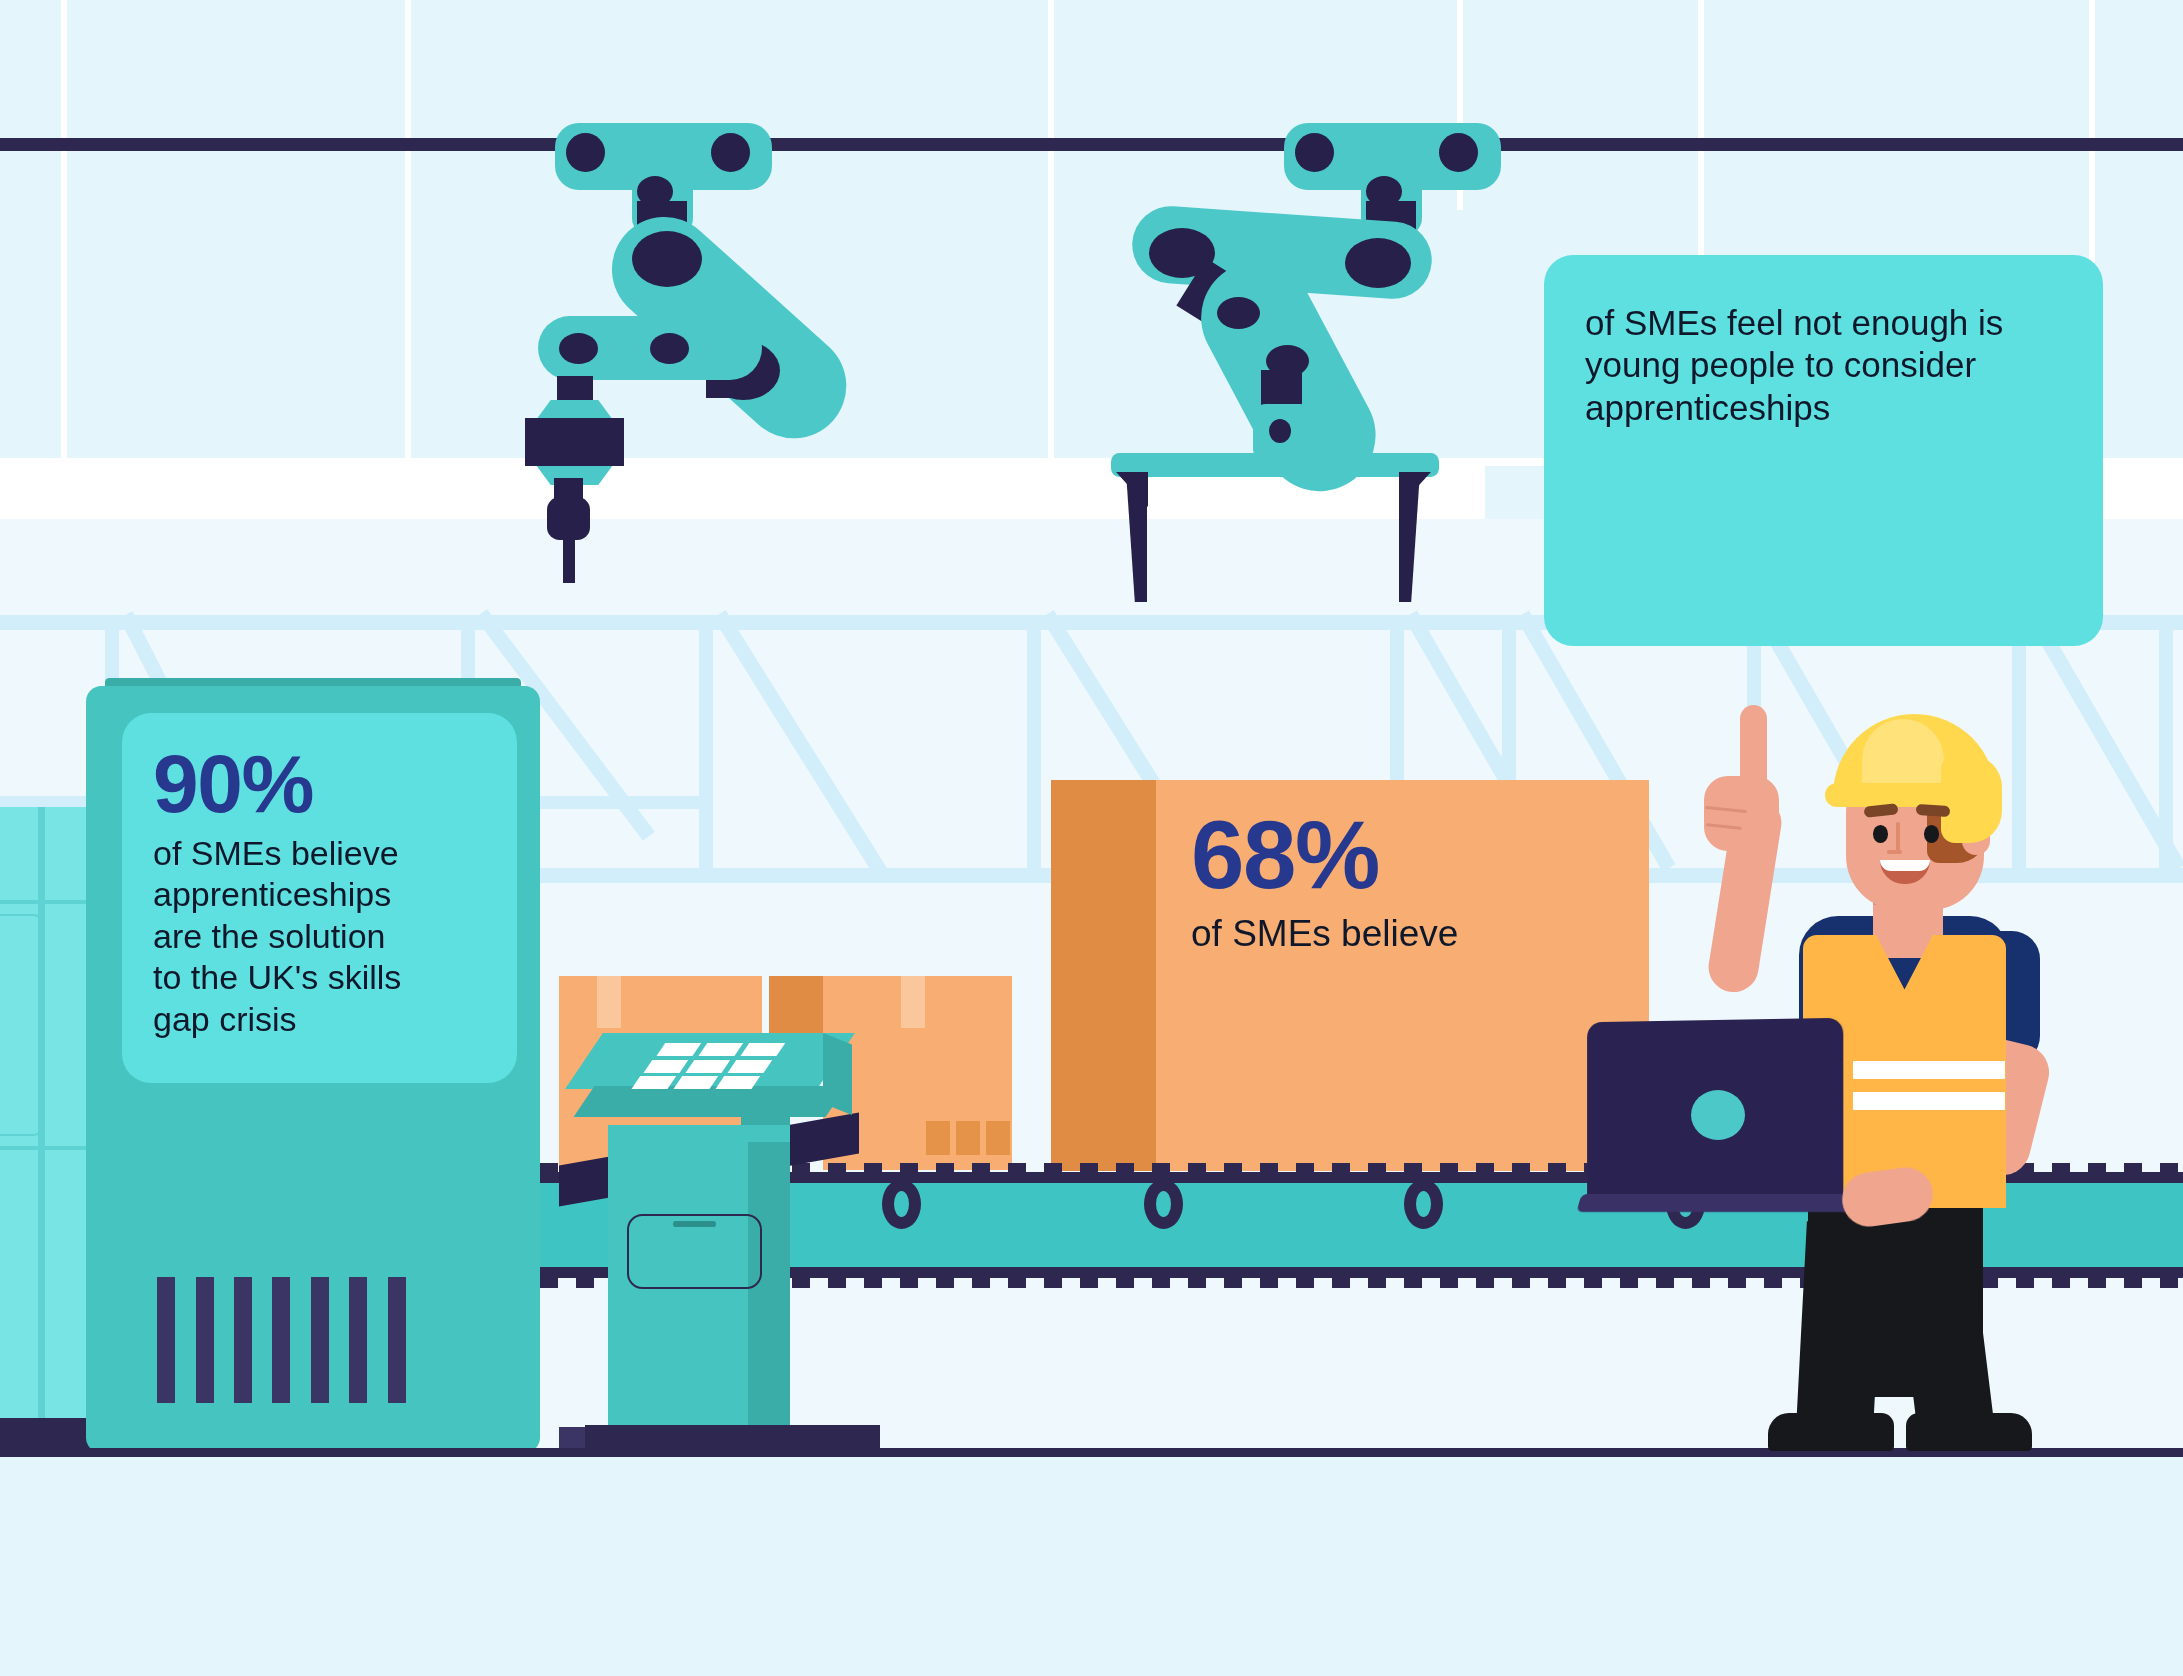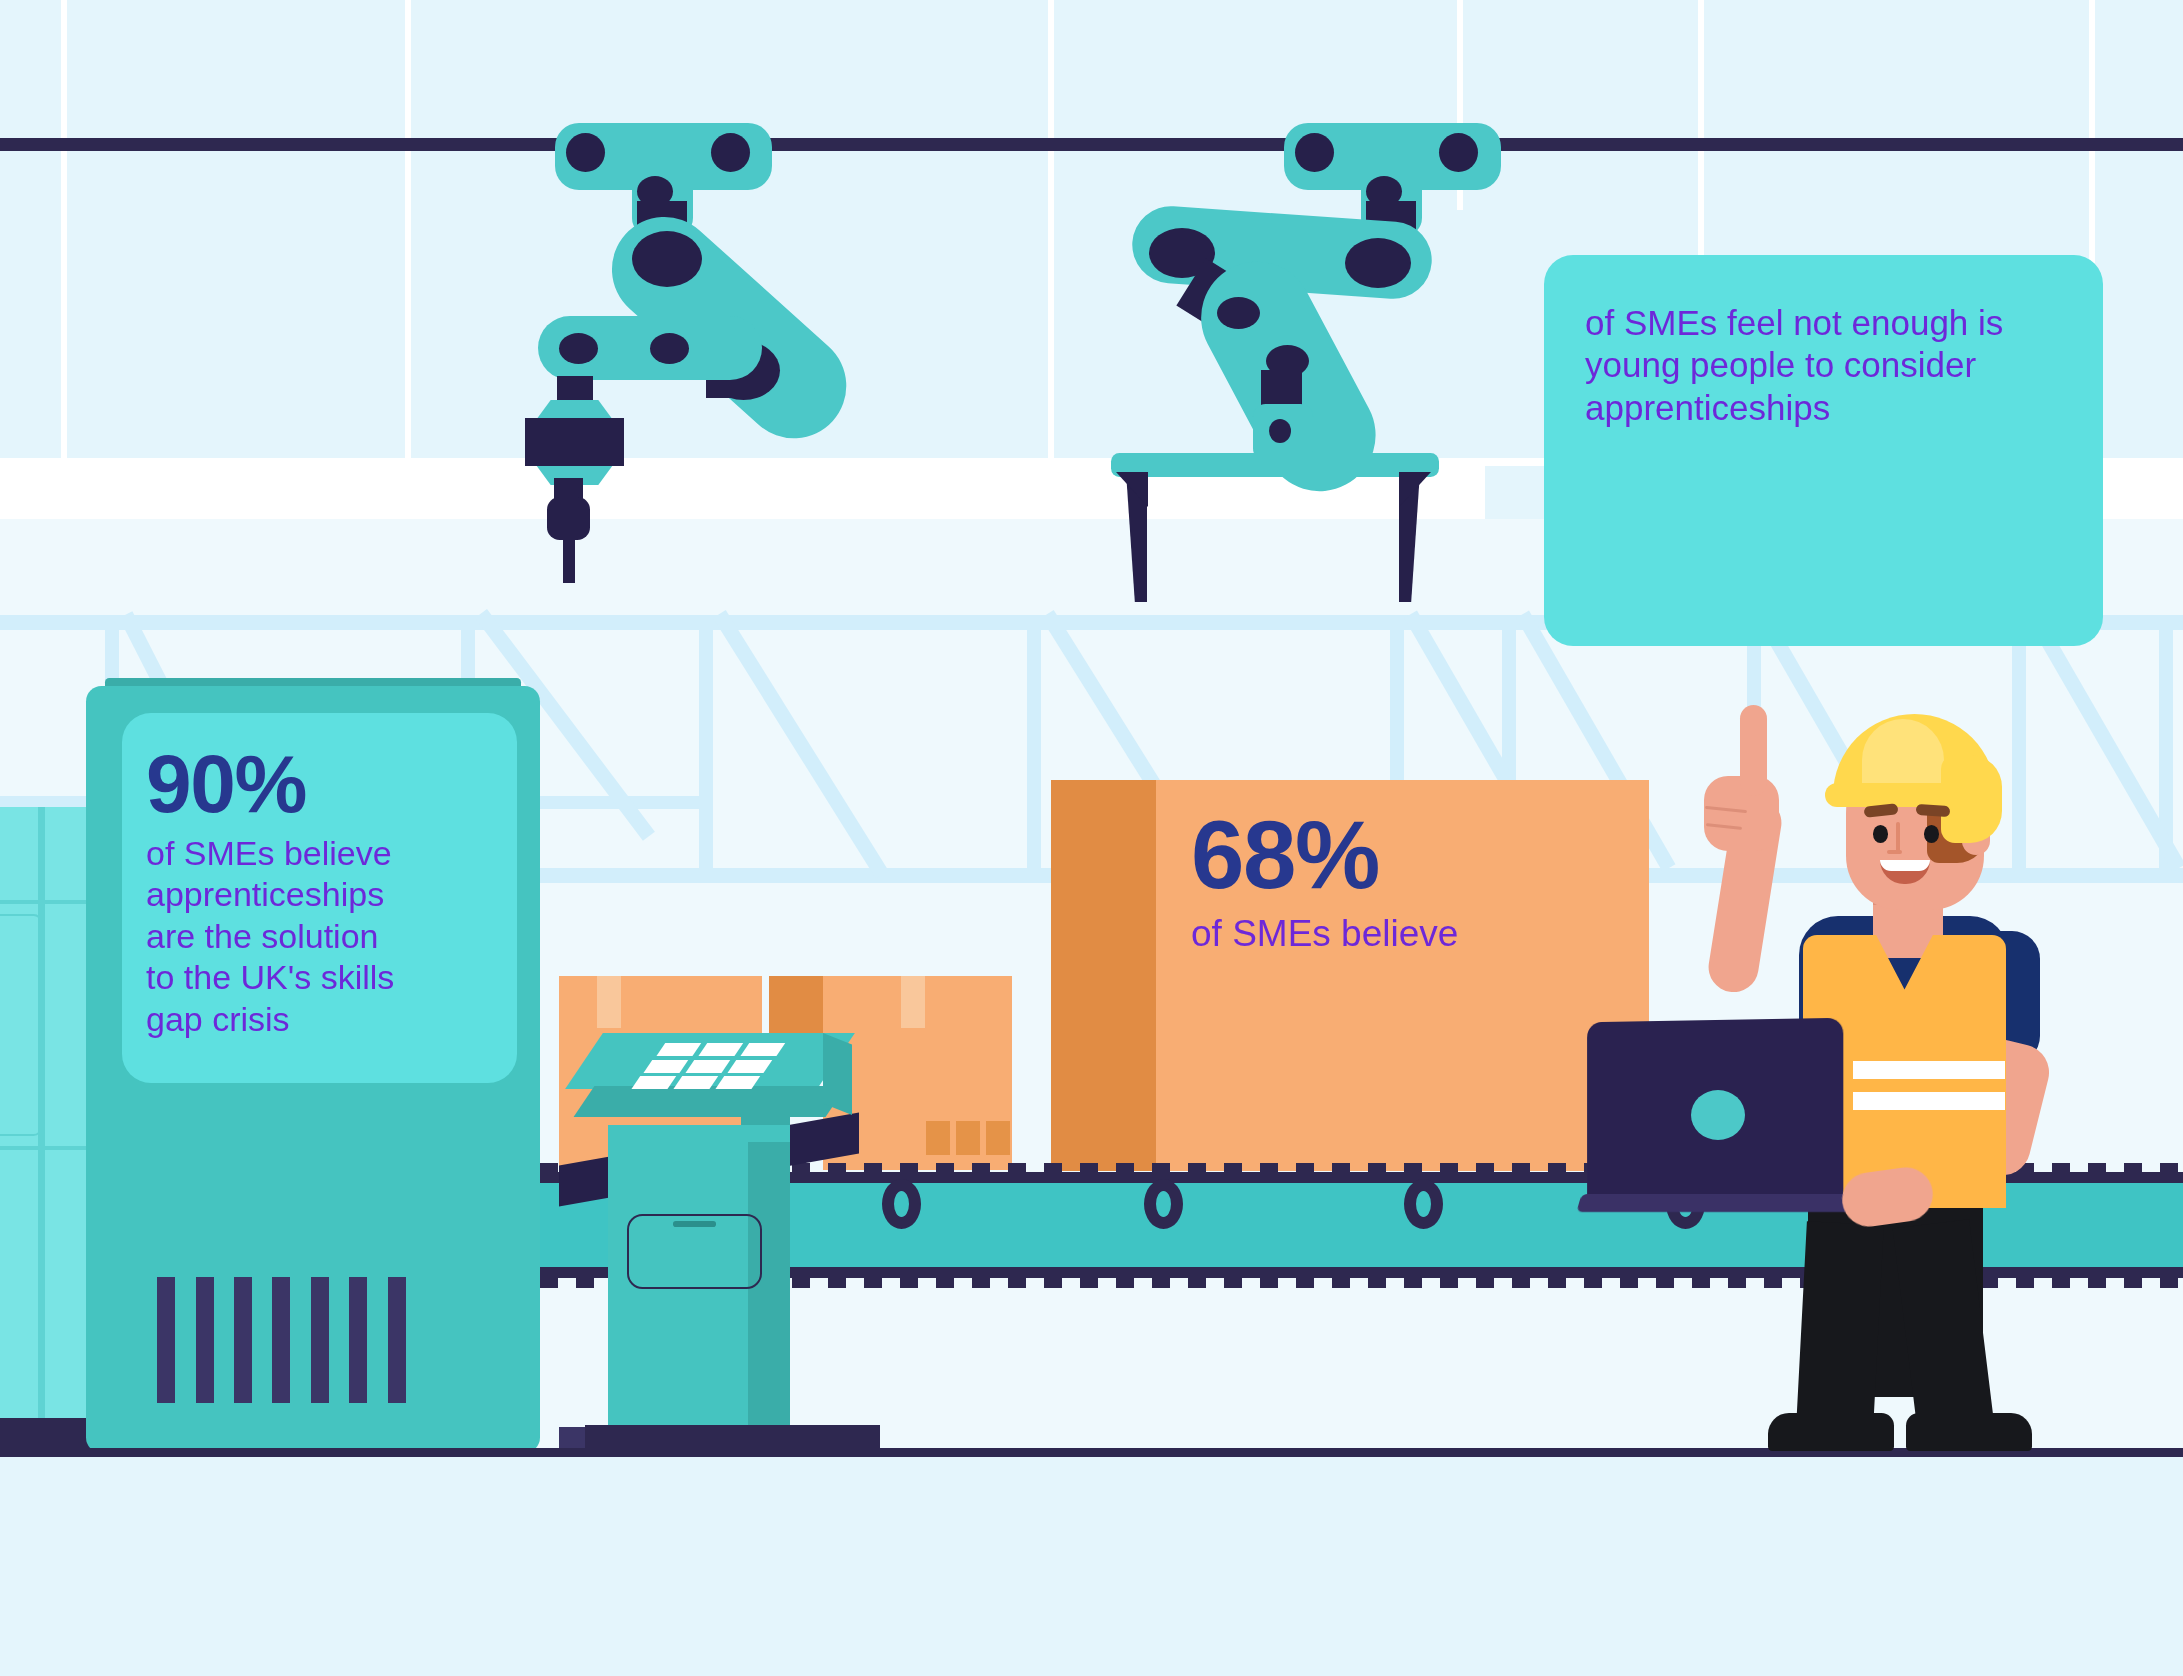--- a/index.html
+++ b/index.html
@@ -108,21 +108,21 @@
   .stat-card { border-radius:29px; }
   .card-teal { background:#5ee0e0; }
   .card-box  { background:#f8ad73; }
   .stat-num {
     color:#27388f;
     font-weight:bold;
     line-height:0.95;
     letter-spacing:-1.4px;
   }
   .stat-body {
-    color:#6d28d9;
+    color:#0f172a;
     line-height:1.22;
     font-weight:400;
   }
 
   
   .skin  { background:#f0a58e; }
   .skin2 { background:#e0907a; }
   .helmet{ background:#ffd84d; }
   .helmet-lt{ background:#ffe27a; }
   .hair  { background:#a4552a; }
@@ -297,21 +297,21 @@
   <div class="abs cabinet-line" style="left:-7px; top:900px; width:161px; height:4.2px;"></div>
   <div class="abs cabinet-line" style="left:-7px; top:1146px; width:161px; height:4.2px;"></div>
   <div class="abs cabinet-panel" style="left:-14px; top:914px; width:56px; height:222px;"></div>
   <div class="abs cabinet-line" style="left:38px; top:807px; width:7px; height:629px;"></div>
   <div class="abs cabinet-base" style="left:-7px; top:1418px; width:164px; height:39px;"></div>
 
   <div class="abs machine-left-top" style="left:105px; top:678px; width:416px; height:15.4px;"></div>
   <div class="abs machine-left" style="left:86px; top:686px; width:454px; height:767px;"></div>
 
   <div class="abs stat-card card-teal" style="left:122px; top:713px; width:395px; height:370px;">
-    <div style="padding:32px 31px 0 24px;">
+    <div style="padding:32px 31px 0 31px;">
       <div class="stat-num" style="font-size:82px;">90%</div>
       <div class="stat-body" style="font-size:34px; margin-top:9.8px;">
         <div>of SMEs believe</div>
         <div>apprenticeships</div>
         <div>are the solution</div>
         <div>to the UK's skills</div>
         <div>gap crisis</div>
       </div>
     </div>
   </div>

